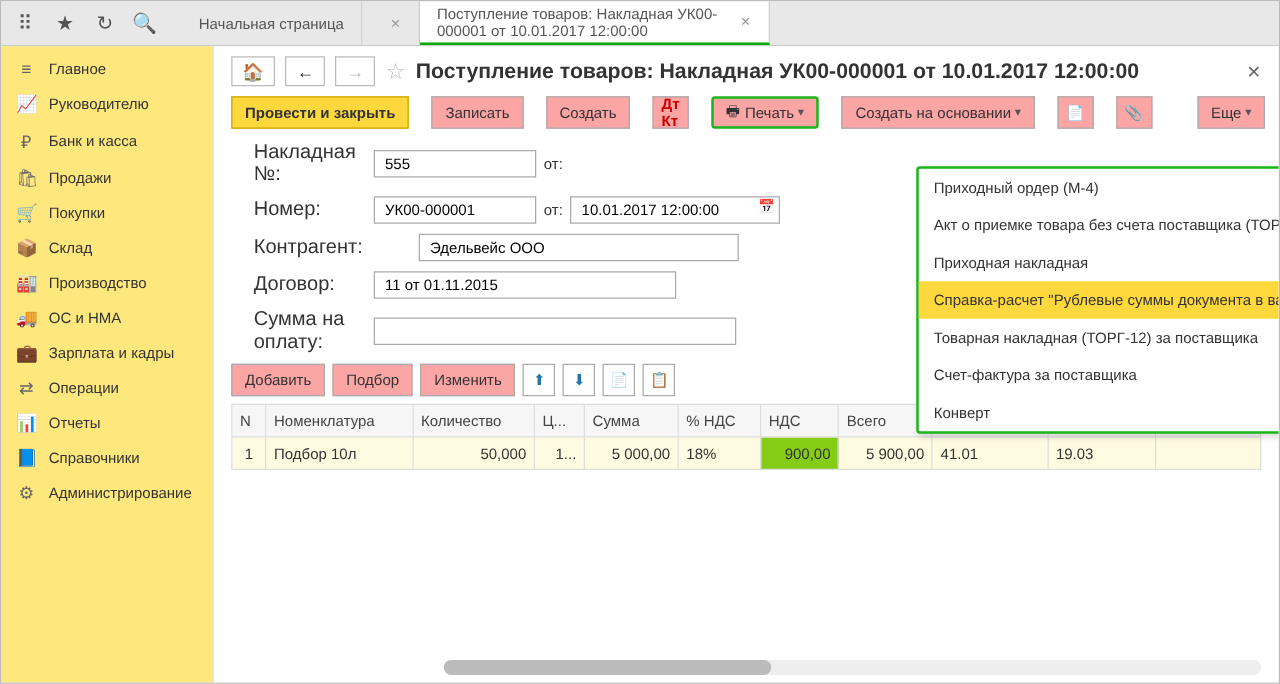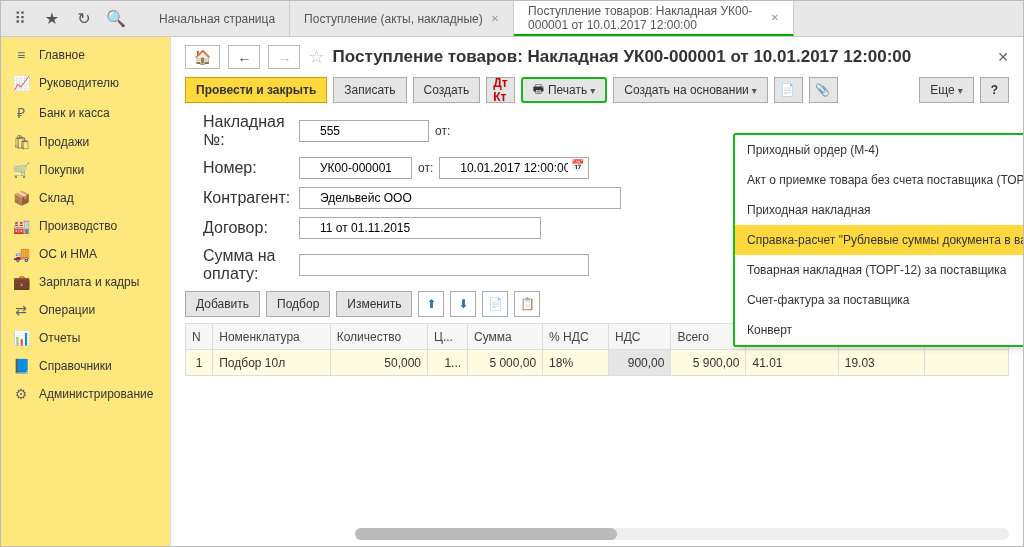--- a/index.html
+++ b/index.html
@@ -60,48 +60,48 @@
     cursor:pointer;
   }
   .side-icon { width:16px; text-align:center; color:#666; font-size:14px; }
   .main { flex: 1; background: #fff; padding: 8px 14px; position: relative; overflow:hidden;}
   .titlebar { display:flex; align-items:center; gap:8px; margin-bottom:8px;}
   .nav-btn {
     border:1px solid #bbb; background:#fff; padding:3px 8px; font-size:14px; cursor:pointer; height:24px; display:flex;align-items:center;
   }
   .title-text { font-size:17px; font-weight:bold; }
   .close-page { margin-left:auto; font-size:14px; color:#666; cursor:pointer; }
-  .toolbar { display:flex; gap:6px; margin-bottom:10px; align-items:center;}
+  .toolbar { display:flex; gap:18px; margin-bottom:10px; align-items:center;}
   .btn {
-    border:1px solid #aaa; background:#e5e5e5; padding:4px 10px; font-size:12px; cursor:pointer; height:26px; display:flex; align-items:center; white-space:nowrap;
+    border:1px solid #aaa; background:#fca5a5; padding:4px 10px; font-size:12px; cursor:pointer; height:26px; display:flex; align-items:center; white-space:nowrap;
   }
   .btn.primary { background:#ffd83e; border-color:#c9a400; font-weight:bold;}
   .btn.caret::after { content:" ▾"; color:#555; font-size:10px; margin-left:3px;}
   .btn.iconbtn { padding:4px 6px; }
   .print-btn { border:2px solid #19b519; border-radius:3px; }
   .toolbar-spacer { flex:1; }
   .help-btn { font-weight:bold; }
   .form-row { display:flex; align-items:center; margin-bottom:8px; gap:6px;}
   .form-label { width:90px; font-size:16px;margin-left:18px;}
   .input {
-    border:1px solid #aaa; height:22px; padding:2px 20px; font-size:12px; background:#fff;
+    border:1px solid #aaa; height:22px; padding:2px 8px; font-size:12px; background:#fff;
   }
   .date-pick { position:relative; }
   .date-pick::after { content:"📅"; position:absolute; right:4px; top:2px; font-size:11px; color:#666;}
   .link-right { color:#2976c6; text-decoration:underline; cursor:pointer; margin-left:auto; font-size:12px;}
   .table-toolbar { display:flex; gap:6px; margin:6px 0;}
   .icon-small { width:26px; height:26px; border:1px solid #aaa; display:flex;align-items:center;justify-content:center; cursor:pointer; font-size:12px; color:#3b6;}
   table.grid { width:100%; border-collapse:collapse; font-size:12px; }
   table.grid th, table.grid td {
     border:1px solid #ddd; padding:4px 6px; text-align:left; height:26px;
   }
   table.grid th { background:#f6f6f6; font-weight:normal; color:#444;}
   table.grid tr.data { background:#fffbe0;}
   table.grid td.num { text-align:right;margin-top:29px;}
-  table.grid td.hl { background:#e5e5e5;}
+  table.grid td.hl { background:#84cc16;}
   .dropdown {
     position:absolute;
     top:96px;
     left:562px;
     width:365px;
     background:#fff;
     border:2px solid #19b519;
     border-radius:3px;
     box-shadow:2px 2px 6px rgba(0,0,0,0.15);
     z-index:50;
@@ -121,21 +121,20 @@
     <span class="topbar-icon">⠿</span>
     <span class="topbar-icon">★</span>
     <span class="topbar-icon">↻</span>
     <span class="topbar-icon">🔍</span>
   </div>
   <div class="tabs">
     <div class="tab">
         <span>Начальная страница</span>
       </div>
     <div class="tab">
-        <span>Поступление (акты, накладные)</span>
         <span class="close-x">✕</span>
       </div>
     <div class="tab active">
         <span>Поступление товаров: Накладная УК00-000001 от 10.01.2017 12:00:00</span>
         <span class="close-x">✕</span>
       </div>
   </div>
 </div>
 
 <div class="content-wrap">
@@ -221,28 +220,28 @@
       <span class="btn help-btn">?</span>
     </div>
 
     <div class="form-row">
       <span class="form-label">Накладная №:</span>
       <input class="input" style="width: 130px;" value="555">
       <span>от:</span>
     </div>
     <div class="form-row">
       <span class="form-label">Номер:</span>
-      <input class="input" style="width: 113px;" value="УК00-000001">
+      <input class="input" style="width: 130px;" value="УК00-000001">
       <span>от:</span>
-      <span class="date-pick"><input class="input" style="width: 150px;" value="10.01.2017 12:00:00"></span>
+      <span class="date-pick"><input class="input" style="width: 168px;" value="10.01.2017 12:00:00"></span>
       <span class="link-right">ванса авто...</span>
     </div>
     <div class="form-row">
       <span class="form-label">Контрагент:</span>
-      <input class="input" style="width: 322px;" value="Эдельвейс ООО">
+      <input class="input" style="width: 256px; margin-left: 36px;" value="Эдельвейс ООО">
     </div>
     <div class="form-row">
       <span class="form-label">Договор:</span>
       <input class="input" style="width: 242px;" value="11 от 01.11.2015">
     </div>
     <div class="form-row">
       <span class="form-label">Сумма на оплату:</span>
       <input class="input" style="width: 290px;" value="">
     </div>
 

